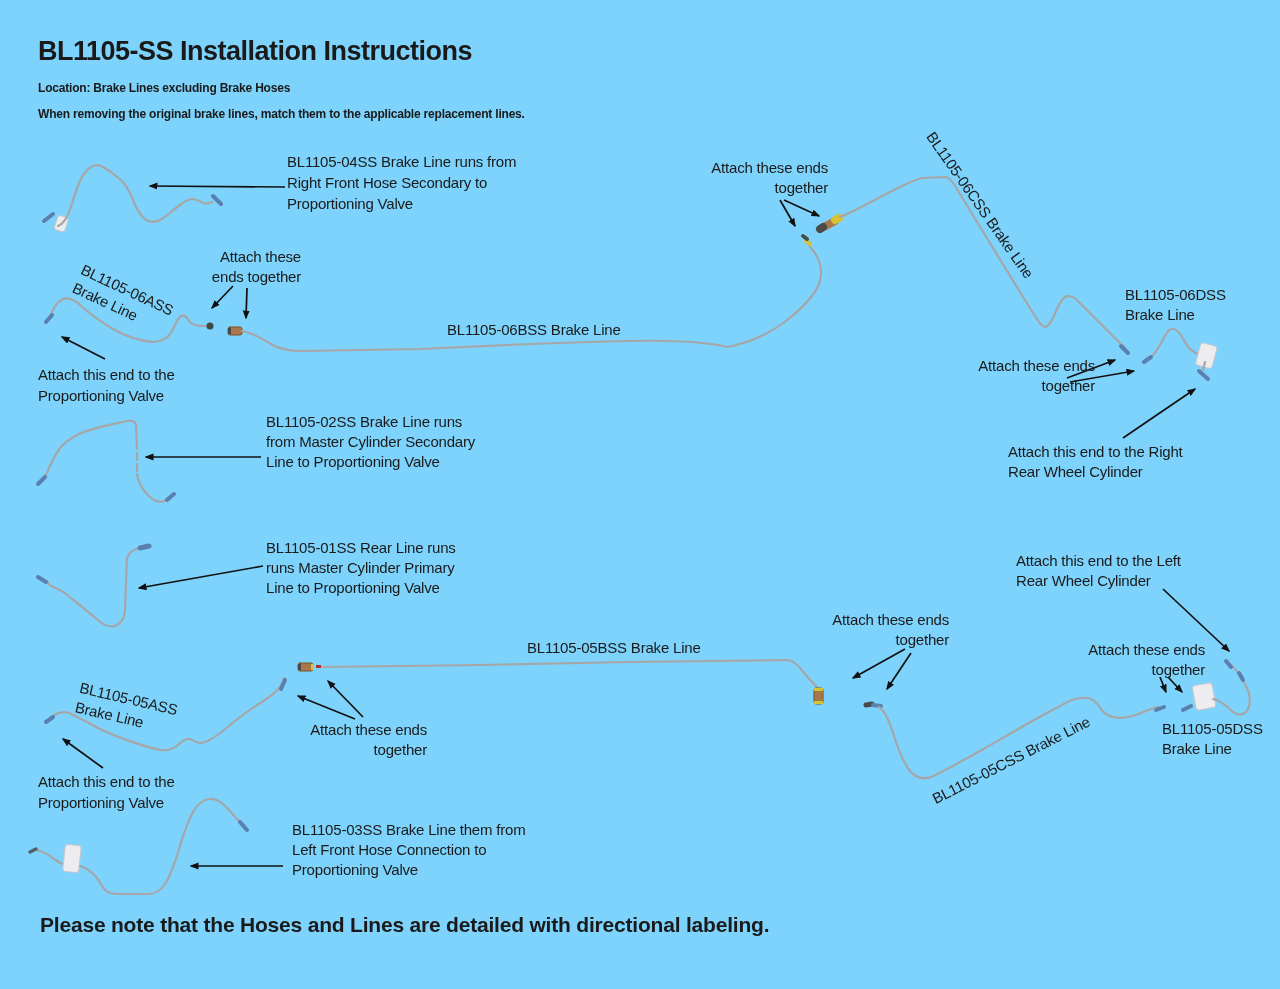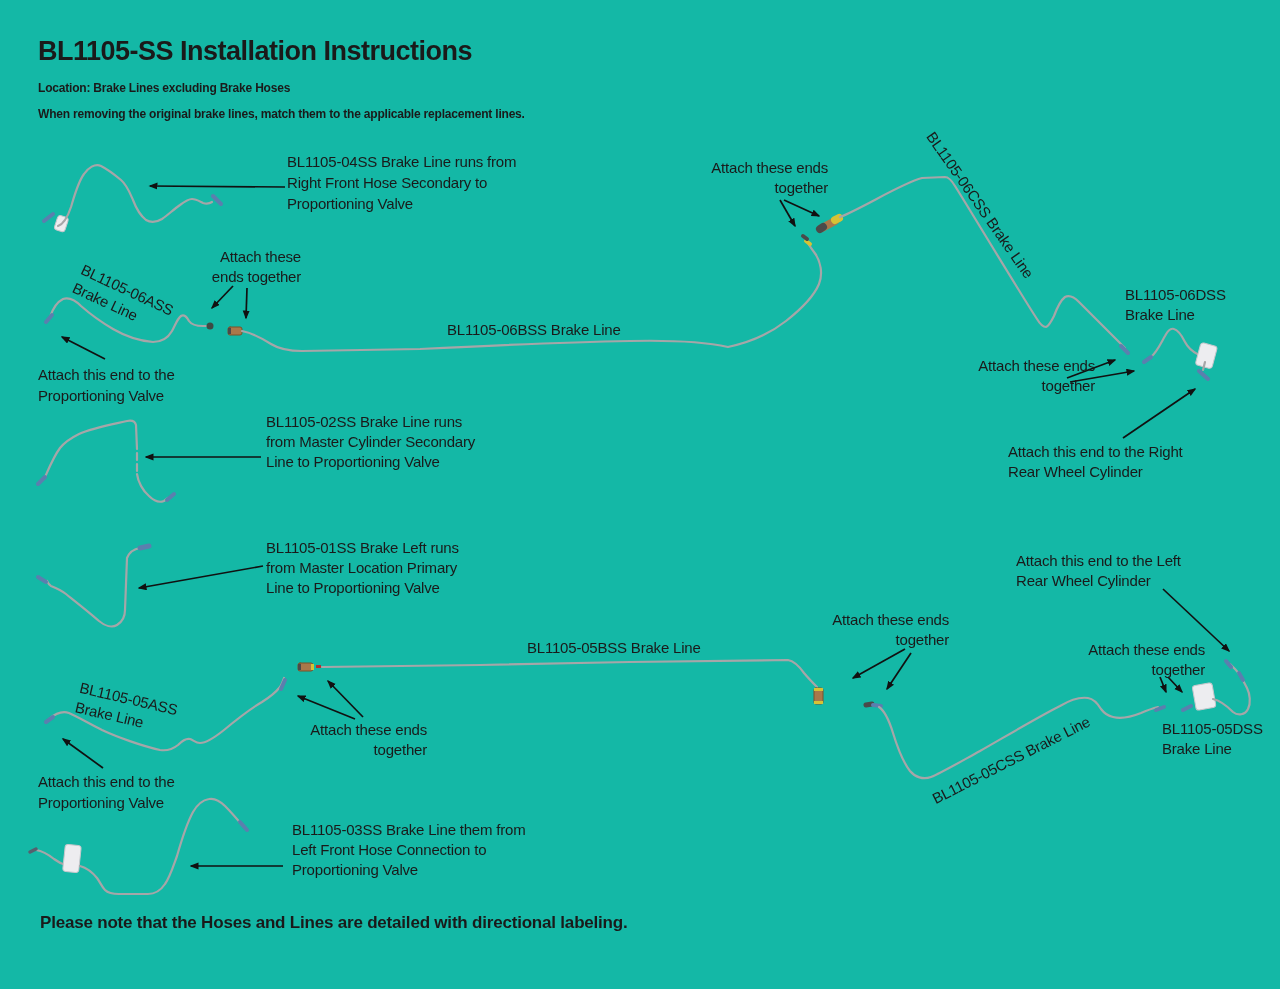--- a/index.html
+++ b/index.html
@@ -1,25 +1,25 @@
 <!DOCTYPE html>
 <html><head>
 <meta charset="utf-8">
 <style>
   html,body{margin:0;padding:0;background:#fff;}
-  .sheet{position:relative;width:1280px;height:989px;background:#14b8a6;overflow:hidden;
+  .sheet{position:relative;width:1280px;height:989px;background:#7dd3fc;overflow:hidden;
          font-family:"Liberation Sans",sans-serif;color:#1a1a1a;}
   .art{position:absolute;left:0;top:0;}
   .hdr-title{position:absolute;left:38px;top:36px;font-size:27px;font-weight:bold;letter-spacing:-0.5px;white-space:nowrap;}
   .hdr-sub{position:absolute;font-size:12px;font-weight:bold;letter-spacing:-0.2px;white-space:nowrap;}
   .lbl{position:absolute;font-size:15px;line-height:20px;letter-spacing:-0.2px;white-space:nowrap;}
   .lbl.lh21{line-height:21px;}
   .center{text-align:right;}
   .rot{transform-origin:0 0;}
-  .ftr{position:absolute;font-size:17px;font-weight:bold;letter-spacing:-0.2px;white-space:nowrap;}
+  .ftr{position:absolute;font-size:21px;font-weight:bold;letter-spacing:-0.2px;white-space:nowrap;}
 </style>
 </head>
 <body>
 
 <div class="sheet">
 
   <svg class="art" width="1280" height="989" viewBox="0 0 1280 989">
     <defs>
       <marker id="ah" markerWidth="9" markerHeight="8" refX="7.5" refY="3.5" orient="auto" markerUnits="userSpaceOnUse">
         <path d="M0,0 L9,3.5 L0,7 Z" fill="#111"></path>
@@ -190,22 +190,22 @@
     <div>Rear Wheel Cylinder</div>
   </div>
 
   <div class="lbl" style="left:266px;top:412px">
     <div>BL1105-02SS Brake Line runs</div>
     <div>from Master Cylinder Secondary</div>
     <div>Line to Proportioning Valve</div>
   </div>
 
   <div class="lbl" style="left:266px;top:538px">
-    <div>BL1105-01SS Brake Left runs</div>
-    <div>from Master Location Primary</div>
+    <div>BL1105-01SS Rear Line runs</div>
+    <div>runs Master Cylinder Primary</div>
     <div>Line to Proportioning Valve</div>
   </div>
 
   <div class="lbl" style="left:1016px;top:551px">
     <div>Attach this end to the Left</div>
     <div>Rear Wheel Cylinder</div>
   </div>
 
   <div class="lbl center" style="left:821px;top:610px;width:128px">
     <div>Attach these ends</div>

